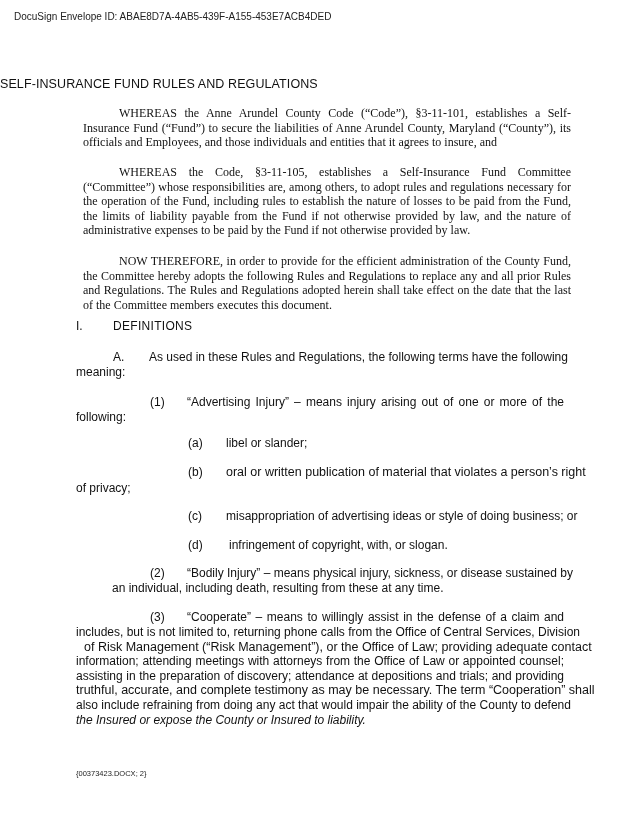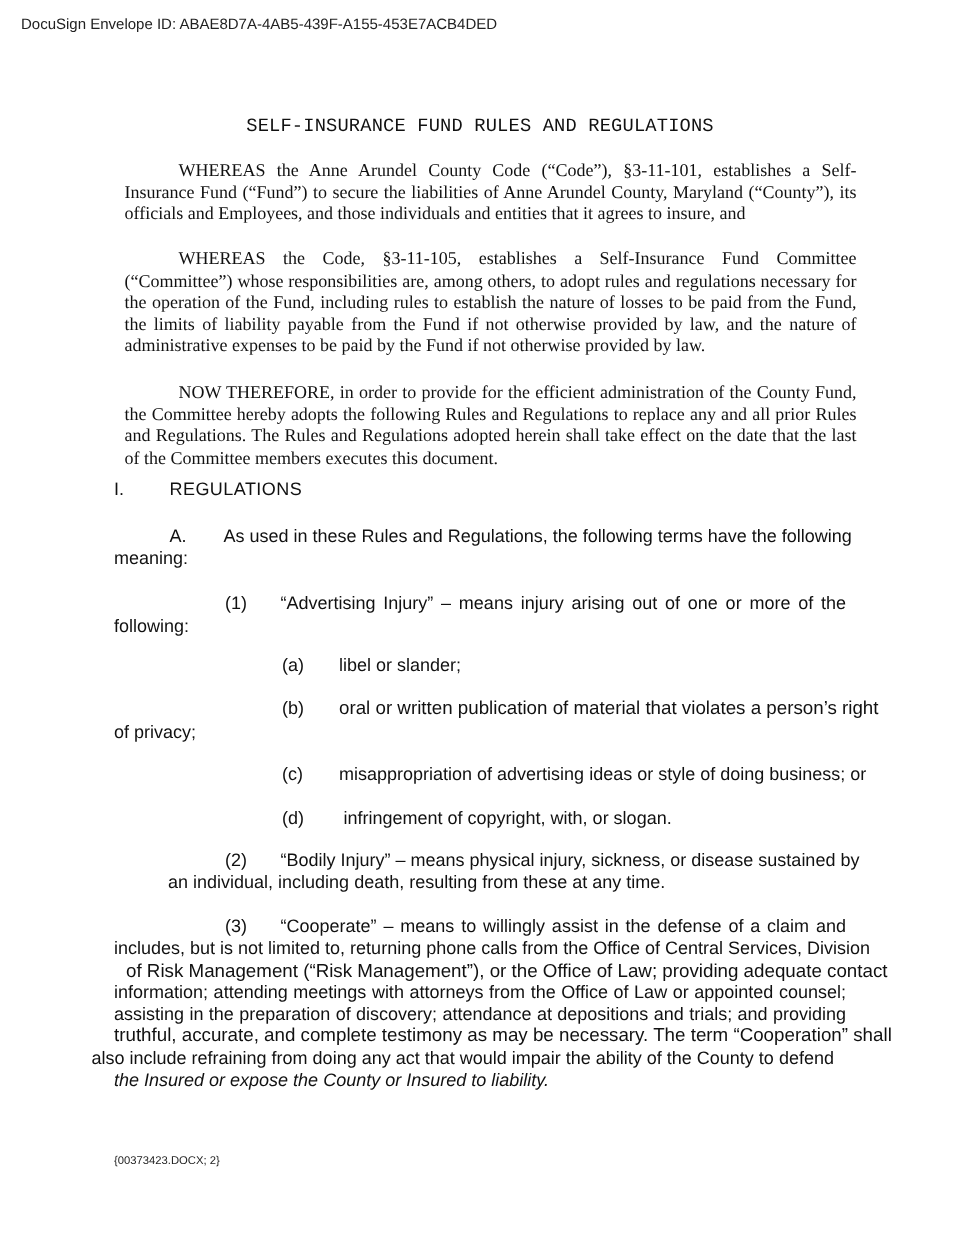--- a/index.html
+++ b/index.html
@@ -1,19 +1,19 @@
 <!DOCTYPE html>
 <html><head>
   <meta charset="utf-8">
   <style>
     html, body { margin: 0; padding: 0; background: #ffffff; }
     body { width: 640px; height: 828px; position: relative; overflow: hidden; color: #111; }
     .serif { font-family: "Liberation Serif", serif; }
     .envelope { position: absolute; left: 14px; top: 11px; font-family: "Liberation Sans", sans-serif; font-size: 10px; color: #222; }
-    .title { position: absolute; left: 0; width: 640px; top: 77px; text-align: center; font-family: Liberation Mono, monospace; font-size: 12.5px; letter-spacing: 0.1px; }
+    .title { position: absolute; left: 0; width: 640px; top: 77px; font-family: Liberation Sans, sans-serif; font-size: 12.5px; letter-spacing: 0.1px; }
     .para { position: absolute; left: 83px; width: 488px; font-family: Liberation Serif, serif; font-size: 12px; line-height: 14.6px; text-align: justify; text-align-last: left; }
     .para .ind { display: inline-block; width: 36px; }
     .line { position: absolute; font-family: "Liberation Sans", sans-serif; font-size: 12px; line-height: 14.6px; white-space: nowrap; }
     .just { text-align: justify; text-align-last: justify; }
     .footer { position: absolute; left: 76px; top: 769px; font-family: "Liberation Sans", sans-serif; font-size: 7.5px; color: #222; }
   </style>
 </head>
 <body>
 
 <div class="envelope">DocuSign Envelope ID: ABAE8D7A-4AB5-439F-A155-453E7ACB4DED</div>
@@ -26,21 +26,21 @@
 
 <div class="para" style="top:165px;">
   <span class="ind"></span><span>WHEREAS the Code, §3-11-105, establishes a Self-Insurance Fund Committee (“Committee”) whose responsibilities are, among others, to adopt rules and regulations necessary for the operation of the Fund, including rules to establish the nature of losses to be paid from the Fund, the limits of liability payable from the Fund if not otherwise provided by law, and the nature of administrative expenses to be paid by the Fund if not otherwise provided by law.</span>
 </div>
 
 <div class="para" style="top:254px;">
   <span class="ind"></span><span>NOW THEREFORE, in order to provide for the efficient administration of the County Fund, the Committee hereby adopts the following Rules and Regulations to replace any and all prior Rules and Regulations.  The Rules and Regulations adopted herein shall take effect on the date that the last of the Committee members executes this document.</span>
 </div>
 
 <div class="line" style="left:76px; top:319px;">I.</div>
-<div class="line" style="left:113px; top:319px; letter-spacing:0.3px;">REGULATIONS</div>
+<div class="line" style="left:113px; top:319px; letter-spacing:0.3px;">DEFINITIONS</div>
 
 <div class="line" style="left:113px; top:350px;">A.</div>
 <div class="line just" style="left:149px; width:415px; top:350px;">As used in these Rules and Regulations, the following terms have the following</div>
 <div class="line" style="left:76px; top:365px;">meaning:</div>
 
 <div class="line" style="left:150px; top:395px;">(1)</div>
 <div class="line just" style="left:187px; width:377px; top:395px;">“Advertising Injury” – means injury arising out of one or more of the</div>
 <div class="line" style="left:76px; top:410px;">following:</div>
 
 <div class="line" style="left:188px; top:436px;">(a)</div>
@@ -60,16 +60,16 @@
 <div class="line just" style="left:187px; width:377px; top:566px;">“Bodily Injury” – means physical injury, sickness, or disease sustained by</div>
 <div class="line" style="left:76px; top:581px;margin-left:36px;">an individual, including death, resulting from these at any time.</div>
 
 <div class="line" style="left:150px; top:610px;">(3)</div>
 <div class="line just" style="left:187px; width:377px; top:610px;">“Cooperate” – means to willingly assist in the defense of a claim and</div>
 <div class="line just" style="left:76px; width:488px; top:625px;">includes, but is not limited to, returning phone calls from the Office of Central Services, Division</div>
 <div class="line serif just" style="left:76px; width:488px; top:640px; font-size:12.5px;margin-left:8px;">of Risk Management (“Risk Management”), or the Office of Law; providing adequate contact</div>
 <div class="line just" style="left:76px; width:488px; top:654px;">information; attending meetings with attorneys from the Office of Law or appointed counsel;</div>
 <div class="line just" style="left:76px; width:488px; top:669px;">assisting in the preparation of discovery; attendance at depositions and trials; and providing</div>
 <div class="line serif just" style="left:76px; width:488px; top:683px; font-size:12.5px;">truthful, accurate, and complete testimony as may be necessary. The term “Cooperation” shall</div>
-<div class="line just" style="left:61px; width:488px; top:698px;">also include refraining from doing any act that would impair the ability of the County to defend</div>
+<div class="line just" style="left:76px; width:488px; top:698px;">also include refraining from doing any act that would impair the ability of the County to defend</div>
 <div class="line" style="left:76px; top:713px;font-style:italic;">the Insured or expose the County or Insured to liability.</div>
 
 <div class="footer">{00373423.DOCX; 2}</div>
 
 </body></html>

